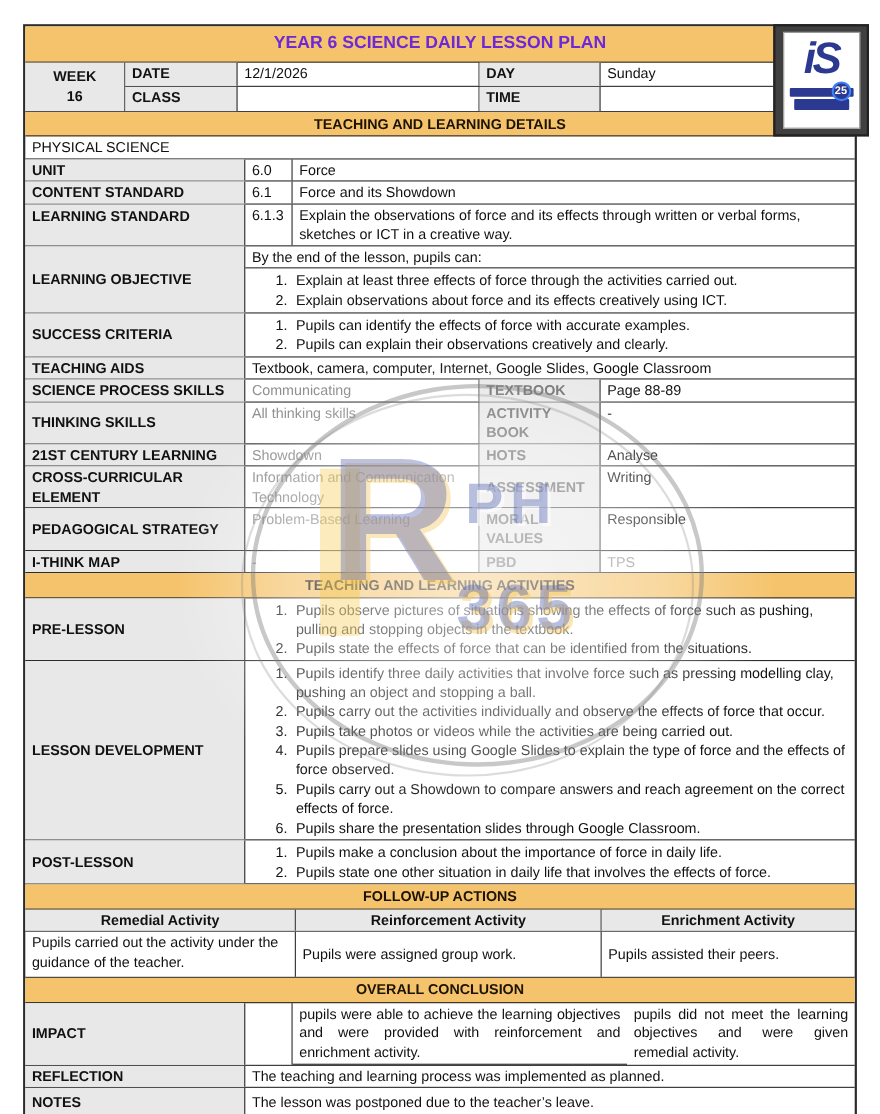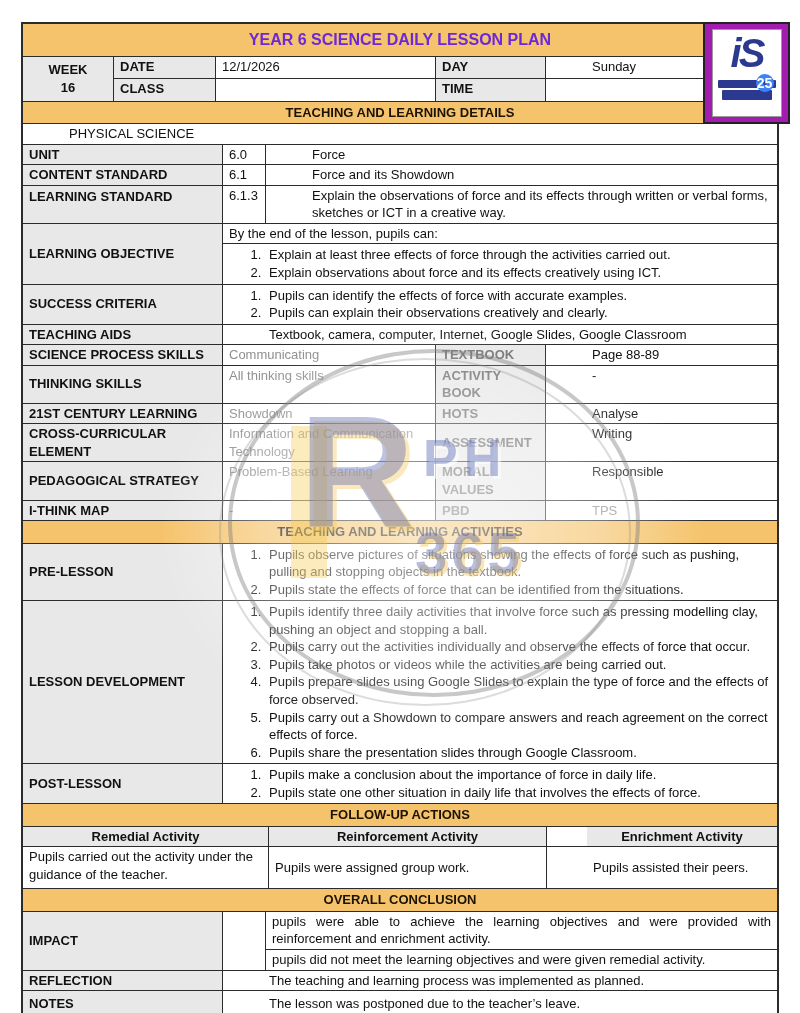--- a/index.html
+++ b/index.html
@@ -5,21 +5,21 @@
   :root{
     --band:#F5C36B; --label-bg:#E8E8E8; --border:#2b2b2b; --logo-navy:#2B3990;
     --muted:#8f8f8f;
   }
   *{box-sizing:border-box;}
   body{margin:0;background:#ffffff;font-family:"Liberation Sans",sans-serif;color:#111;}
   .doc{width:758px;margin:22px auto 0;border:2px solid var(--border);position:relative;font-size:13px;line-height:1.35;background:#fff;}
   .row{display:flex;border-bottom:1px solid var(--border);align-items:stretch;}
   .row:last-child{border-bottom:none;}
   .cell{padding:1px 6px;border-right:1px solid var(--border);}
-  .cell.last{border-right:none;margin-left:40px;}
+  .cell.last{border-right:none;}
   .lbl{background:var(--label-bg);font-weight:bold;width:200px;flex:none;display:flex;align-items:center;}
   .lbl.top{align-items:flex-start;padding-top:2px;}
   .num{width:43px;flex:none;}
   .val{flex:1;}
   .band{background:var(--band);font-weight:bold;text-align:center;padding:2px 4px;border-bottom:1px solid var(--border);color:#1c1304;}
   .title-row{background:var(--band);font-weight:bold;text-align:center;font-size:16px;padding:5px 4px;border-bottom:1px solid var(--border);color:#6d28d9;}
   
   .week{width:91px;flex:none;background:var(--label-bg);font-weight:bold;display:flex;flex-direction:column;align-items:center;justify-content:center;border-right:1px solid var(--border);}
   .hdr-right{flex:1;display:flex;flex-direction:column;}
   .sub{display:flex;border-bottom:1px solid var(--border);min-height:22px;}
@@ -36,28 +36,28 @@
   .listpad{padding:2px 6px 2px 0;}
   
   .sk-val{width:213px;flex:none;}
   .sk-lbl{width:110px;flex:none;background:var(--label-bg);font-weight:bold;color:#6e6e6e;display:flex;align-items:center;}
   .muted{color:var(--muted);}
   
   .fu-h{background:var(--label-bg);font-weight:bold;text-align:center;justify-content:center;display:flex;align-items:center;}
   .fu1{width:246px;flex:none;}
   .fu2{width:278px;flex:none;}
   
-  .impact-right{flex:1;display:flex;flex-direction:column;}
+  .impact-right{flex:1;display:flex;flex-direction:row;}
   .impact-opt{padding:1px 6px;text-align:justify;}
   .impact-opt.first{border-bottom:1px solid var(--border);}
   
-  .logo{position:absolute;top:-2px;right:-13px;width:87px;height:102px;background:#a21caf;border:2px solid #222;z-index:6;display:flex;align-items:center;justify-content:center;}
+  .logo{position:absolute;top:-2px;right:-13px;width:87px;height:102px;background:#404040;border:2px solid #222;z-index:6;display:flex;align-items:center;justify-content:center;}
   .logo-card{width:70px;height:88px;background:#fff;border:1px solid #9a9a9a;position:relative;display:flex;flex-direction:column;align-items:center;padding-top:4px;}
   .logo-is{font-size:40px;font-weight:bold;font-style:italic;color:var(--logo-navy);line-height:0.95;letter-spacing:-3px;}
-  .logo-badge{position:absolute;top:44px;right:7px;width:18px;height:18px;border-radius:50%;background:var(--logo-navy);color:#fff;font-size:14px;font-weight:bold;display:flex;align-items:center;justify-content:center;border:7px solid #3b82f6;font-style:normal;}
+  .logo-badge{position:absolute;top:44px;right:7px;width:18px;height:18px;border-radius:50%;background:var(--logo-navy);color:#fff;font-size:10px;font-weight:bold;display:flex;align-items:center;justify-content:center;border:2px solid #3b82f6;font-style:normal;}
   .logo-bar1{margin-top:8px;width:58px;height:8px;background:var(--logo-navy);border-radius:1px;}
   .logo-bar2{margin-top:2px;width:50px;height:10px;background:var(--logo-navy);border-radius:1px;}
   
   .watermark{position:absolute;inset:0;pointer-events:none;z-index:3;}
   .wm-haze{position:absolute;left:140px;top:300px;width:540px;height:420px;background:radial-gradient(ellipse at center,rgba(255,255,255,0.62) 0%,rgba(255,255,255,0.35) 45%,rgba(255,255,255,0) 72%);}
   .wm-ring{position:absolute;left:205px;top:325px;width:412px;height:348px;border:4px solid rgba(125,125,125,0.42);border-radius:50%;}
   .wm-ring2{position:absolute;left:196px;top:334px;width:412px;height:348px;border:2px solid rgba(140,140,140,0.30);border-radius:50%;}
   .wm-bar{position:absolute;left:268px;top:402px;width:36px;height:152px;background:rgba(244,197,66,0.35);}
   .wm-r{position:absolute;left:276px;top:368px;font-size:160px;font-weight:bold;color:rgba(98,110,180,0.42);text-shadow:4px 4px 0 rgba(244,200,90,0.40);line-height:1;}
   .wm-ph{position:absolute;left:400px;top:408px;font-size:52px;font-weight:bold;letter-spacing:6px;color:rgba(98,110,180,0.45);text-shadow:3px 3px 0 rgba(255,255,255,0.55);line-height:1;}

